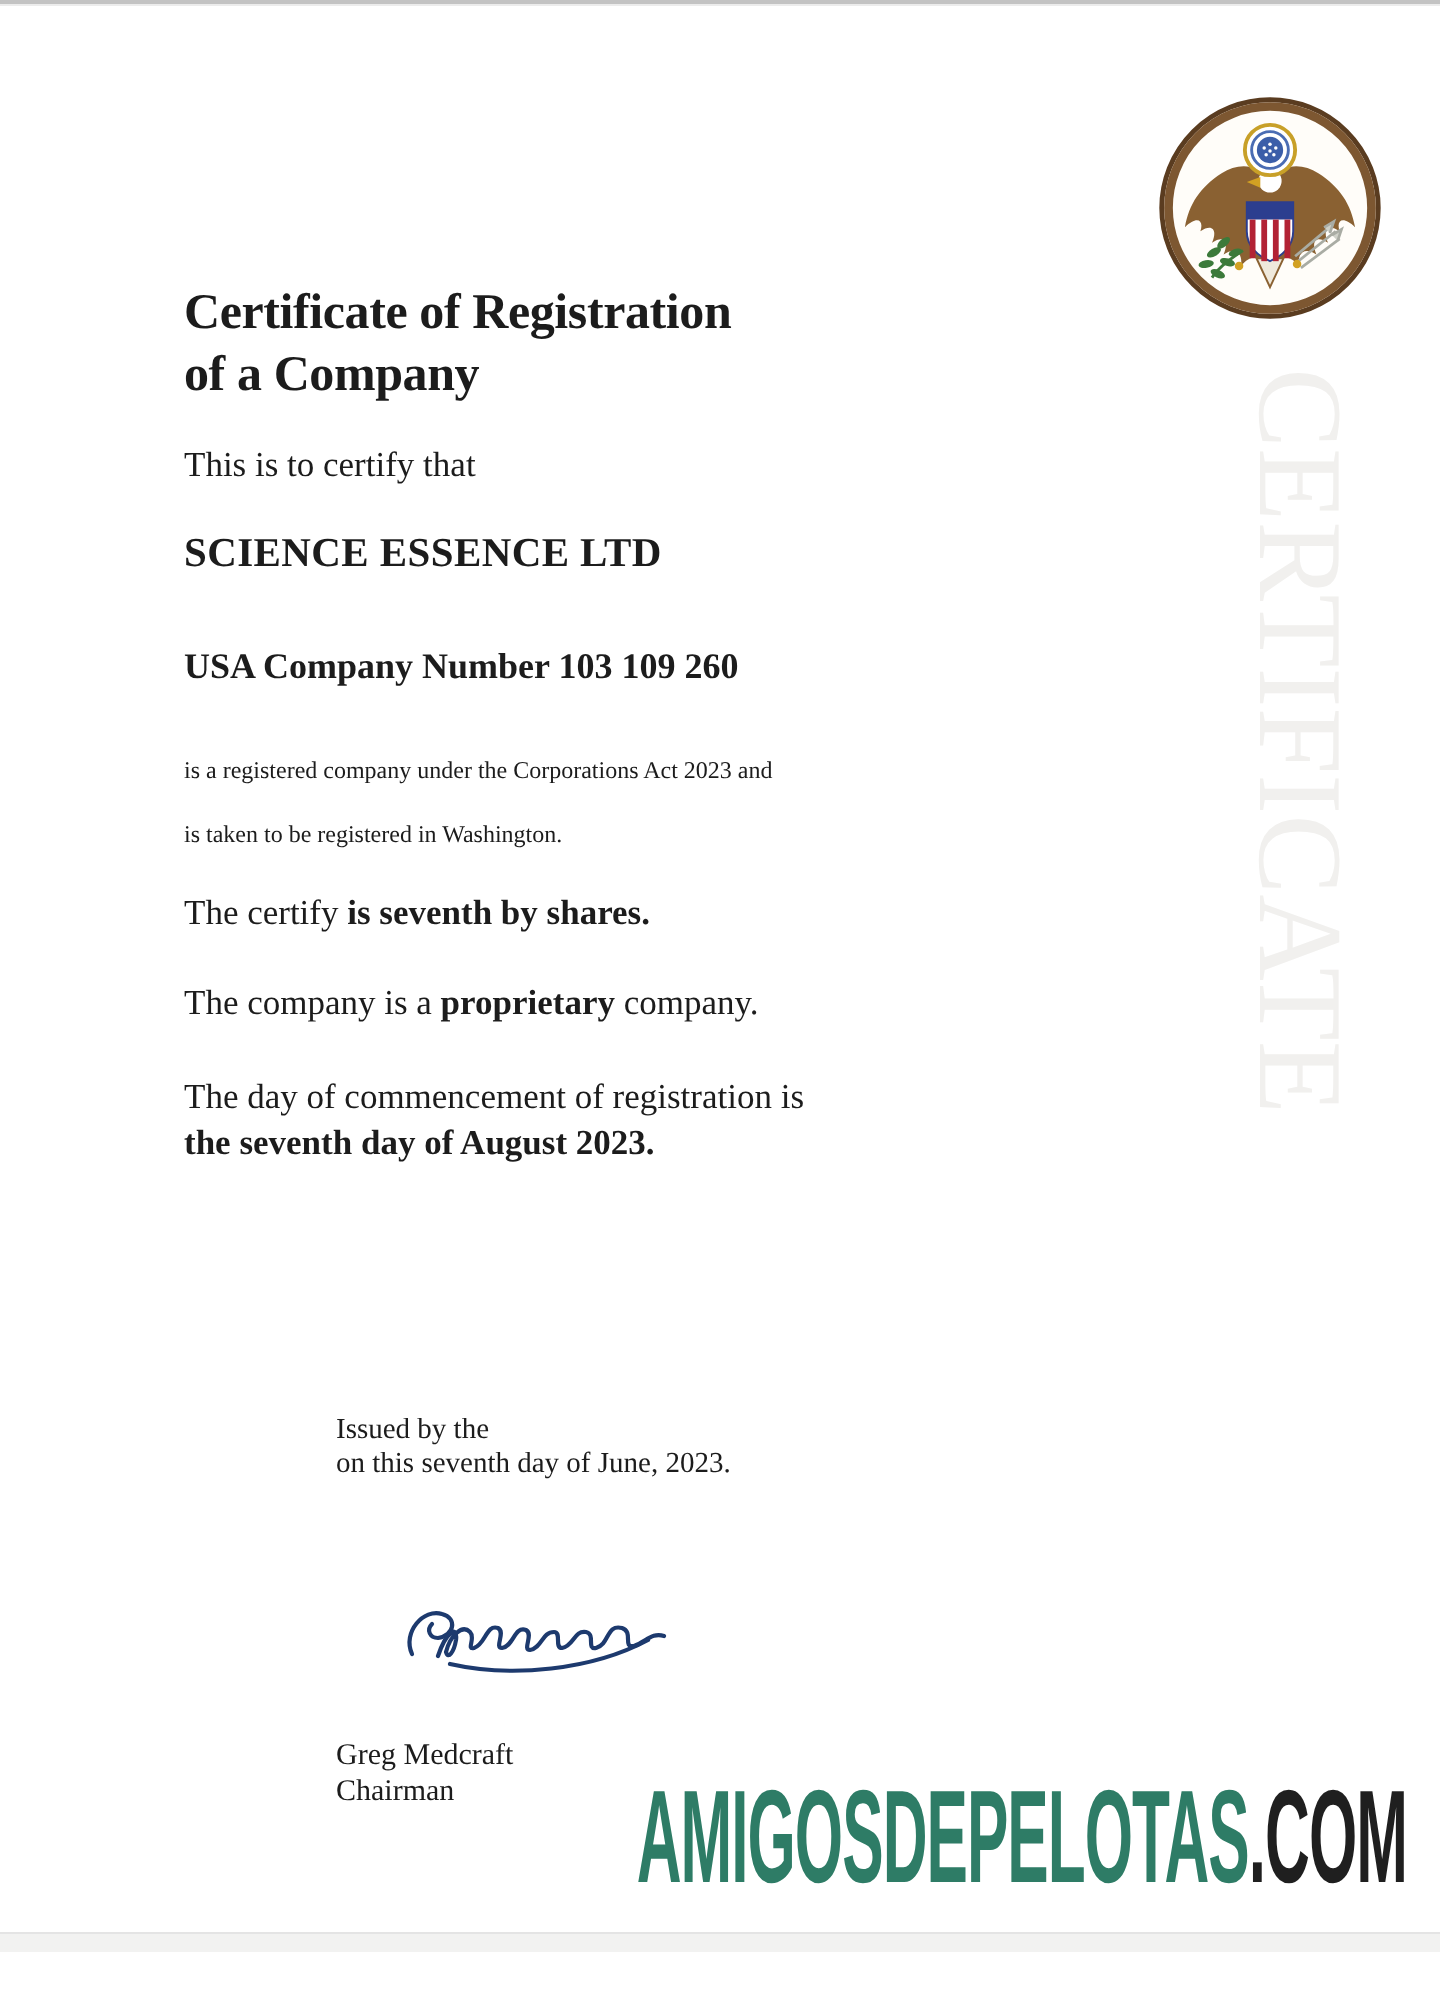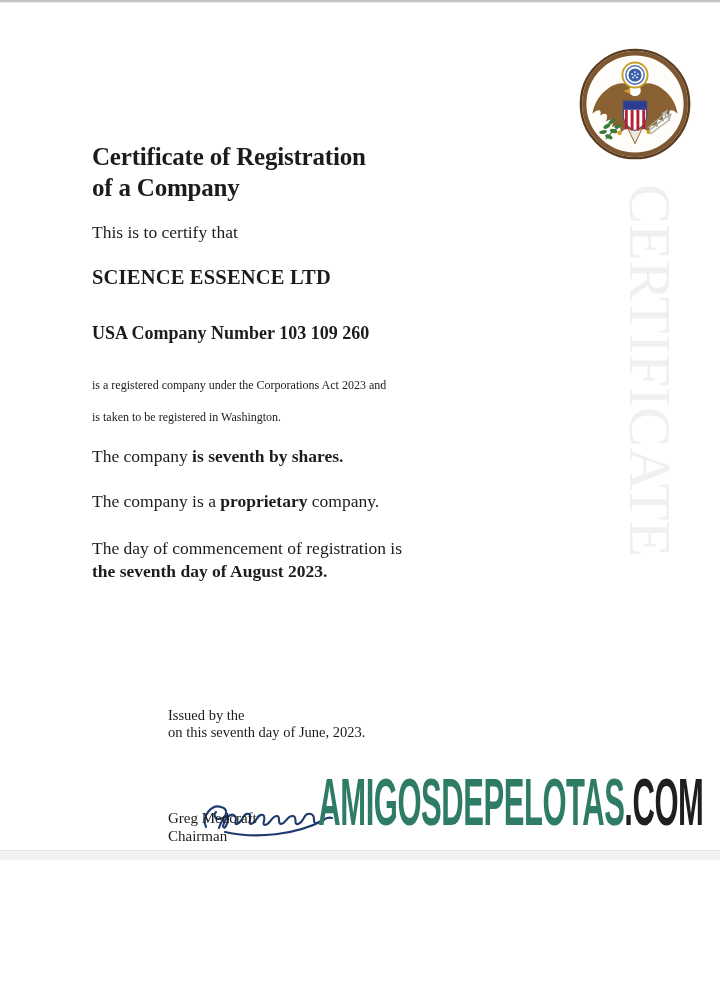--- a/index.html
+++ b/index.html
@@ -1,17 +1,17 @@
 <!DOCTYPE html>
 <html><head>
 <meta charset="utf-8">
 <style>
   html,body{margin:0;padding:0;background:#fff;}
   .page{
-    position:relative;width:720px;height:860px;background:#ffffff;overflow:hidden;
+    position:relative;width:720px;height:976px;background:#ffffff;overflow:hidden;
     font-family:"Liberation Serif", serif;color:#1c1c1c;
   }
   .top-rule{position:absolute;top:0;left:0;right:0;height:2px;background:#c3c3c3;border-bottom:1px solid #ececec;}
   .bottom-strip{position:absolute;bottom:0;left:0;right:0;height:9px;background:#f2f2f1;border-top:1px solid #e4e4e4;}
 
   .seal{position:absolute;left:577px;top:46px;width:116px;height:116px;}
 
   .watermark{
     position:absolute;top:184px;right:40px;height:400px;
     writing-mode:vertical-rl;text-orientation:mixed;
@@ -25,21 +25,21 @@
   .company-name{top:266px;font-size:20.5px;font-weight:bold;letter-spacing:0.2px;text-align:center;}
   .company-number{top:323px;font-size:18px;font-weight:bold;font-family:Liberation Serif, serif;}
   .registered{top:369px;font-size:12px;line-height:32px;}
   .limited{top:446px;font-size:17.5px;}
   .proprietary{top:491px;font-size:17.5px;}
   .commencement{top:537px;font-size:17.5px;line-height:23px;}
   .bold{font-weight:bold;}
 
   .issuer{left:168px;top:707px;font-size:14.5px;line-height:16.5px;}
   .signature{position:absolute;left:198px;top:799px;width:145px;height:42px;}
-  .signatory{left:168px;top:810px;font-size:15px;line-height:17.5px;}
+  .signatory{left:168px;top:870px;font-size:15px;line-height:17.5px;}
 
   .brand{
     position:absolute;right:17px;bottom:25px;
     font-family:"Liberation Sans", sans-serif;font-weight:700;
     font-size:66px;line-height:1;white-space:nowrap;
     transform:scaleX(0.47);transform-origin:100% 100%;letter-spacing:-1px;
   }
   .brand .primary{color:#2e7c66;}
   .brand .suffix{color:#1f1f1f;}
 </style>
@@ -116,21 +116,21 @@
 
   <div class="abs company-name">SCIENCE ESSENCE LTD</div>
 
   <div class="abs company-number">USA Company Number 103 109 260</div>
 
   <div class="abs registered">
     <div>is a registered company under the Corporations Act 2023 and</div>
     <div>is taken to be registered in Washington.</div>
   </div>
 
-  <div class="abs limited"><span>The company </span><span class="bold">is seventh by shares.</span></div>
+  <div class="abs limited"><span>The certify </span><span class="bold">is seventh by shares.</span></div>
 
   <div class="abs proprietary"><span>The company is a </span><span class="bold">proprietary</span><span> company.</span></div>
 
   <div class="abs commencement">
     <div>The day of commencement of registration is</div>
     <div class="bold">the seventh day of August 2023.</div>
   </div>
 
   <div class="abs issuer">
     <div>Issued by the</div>

